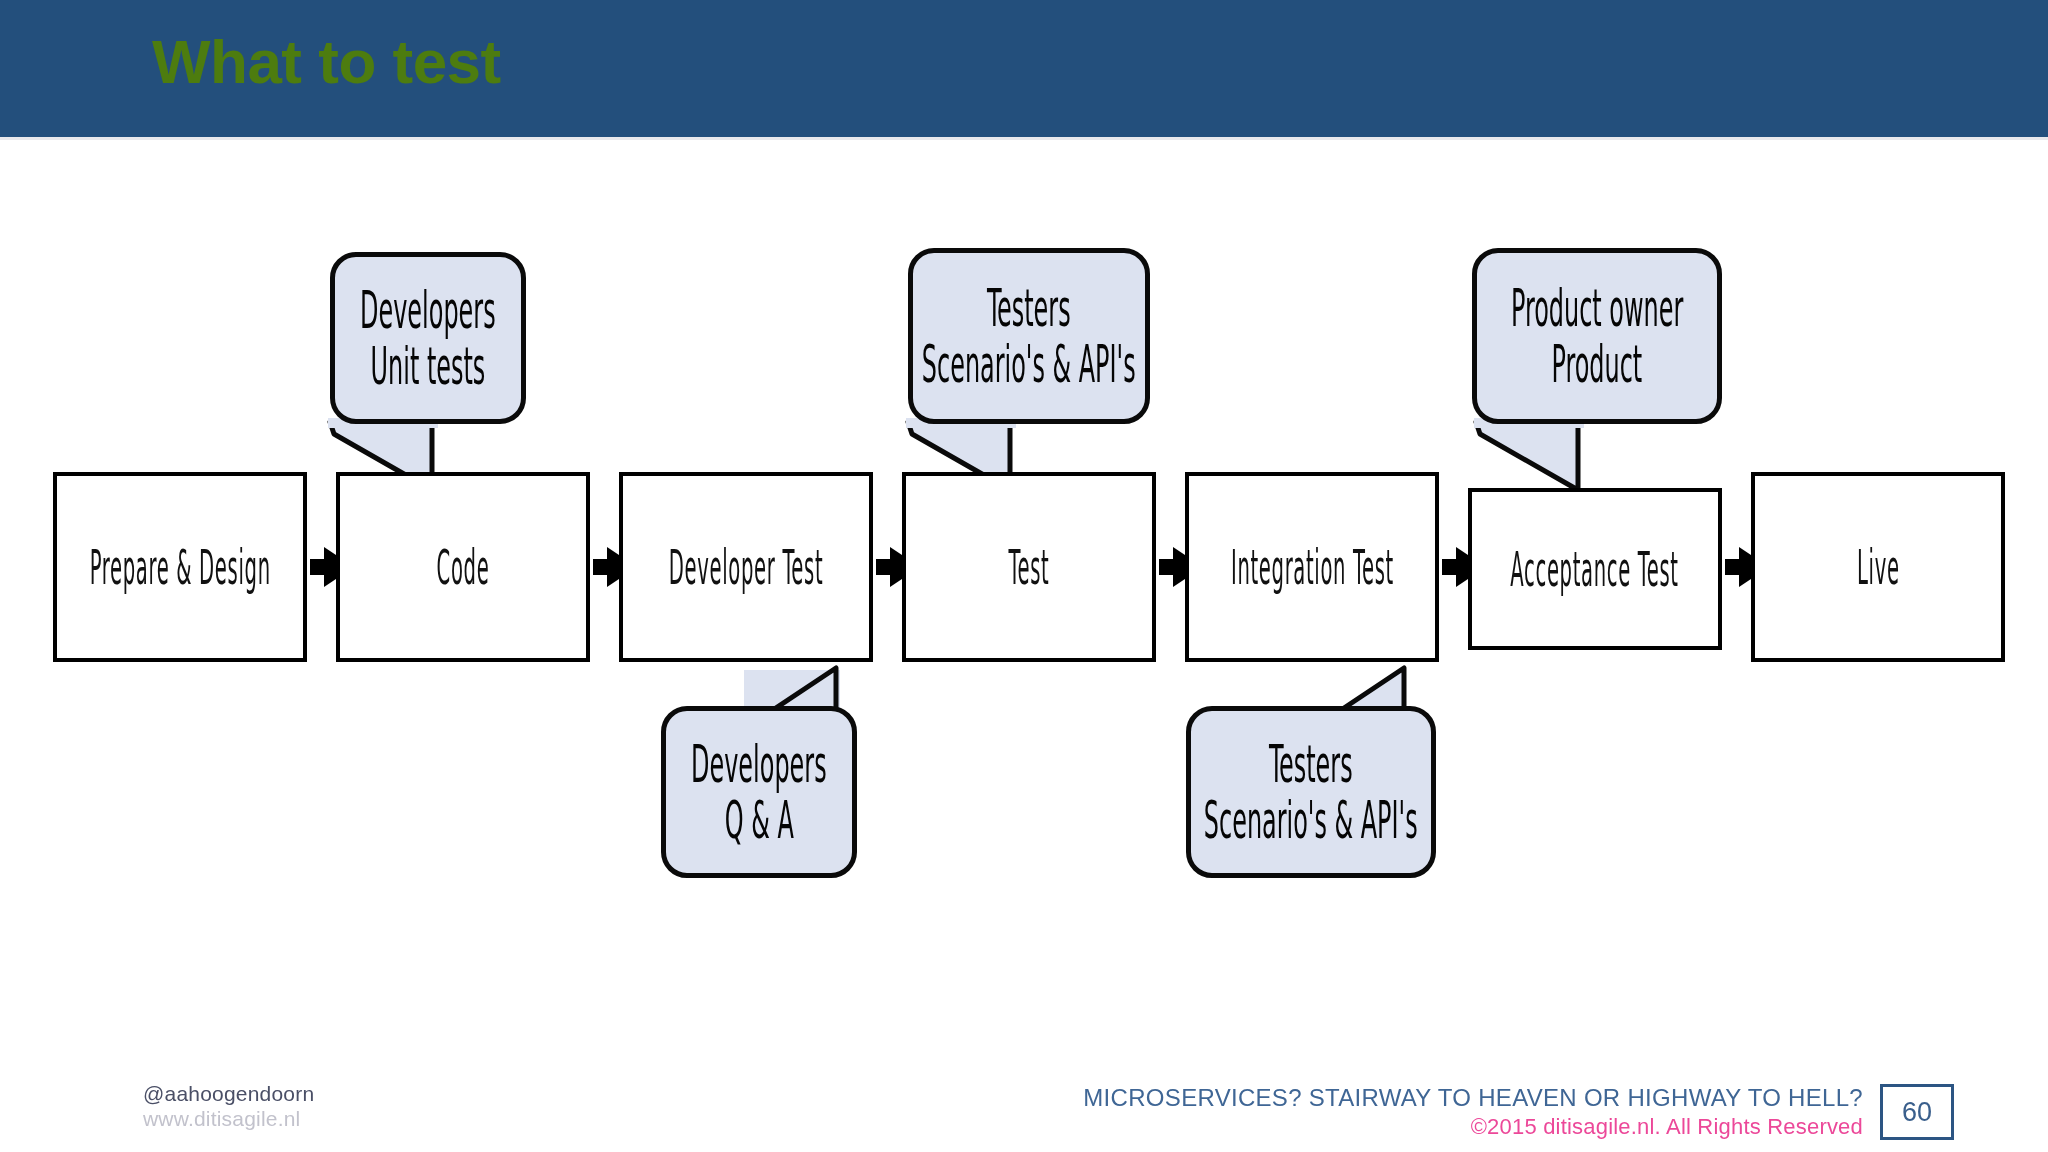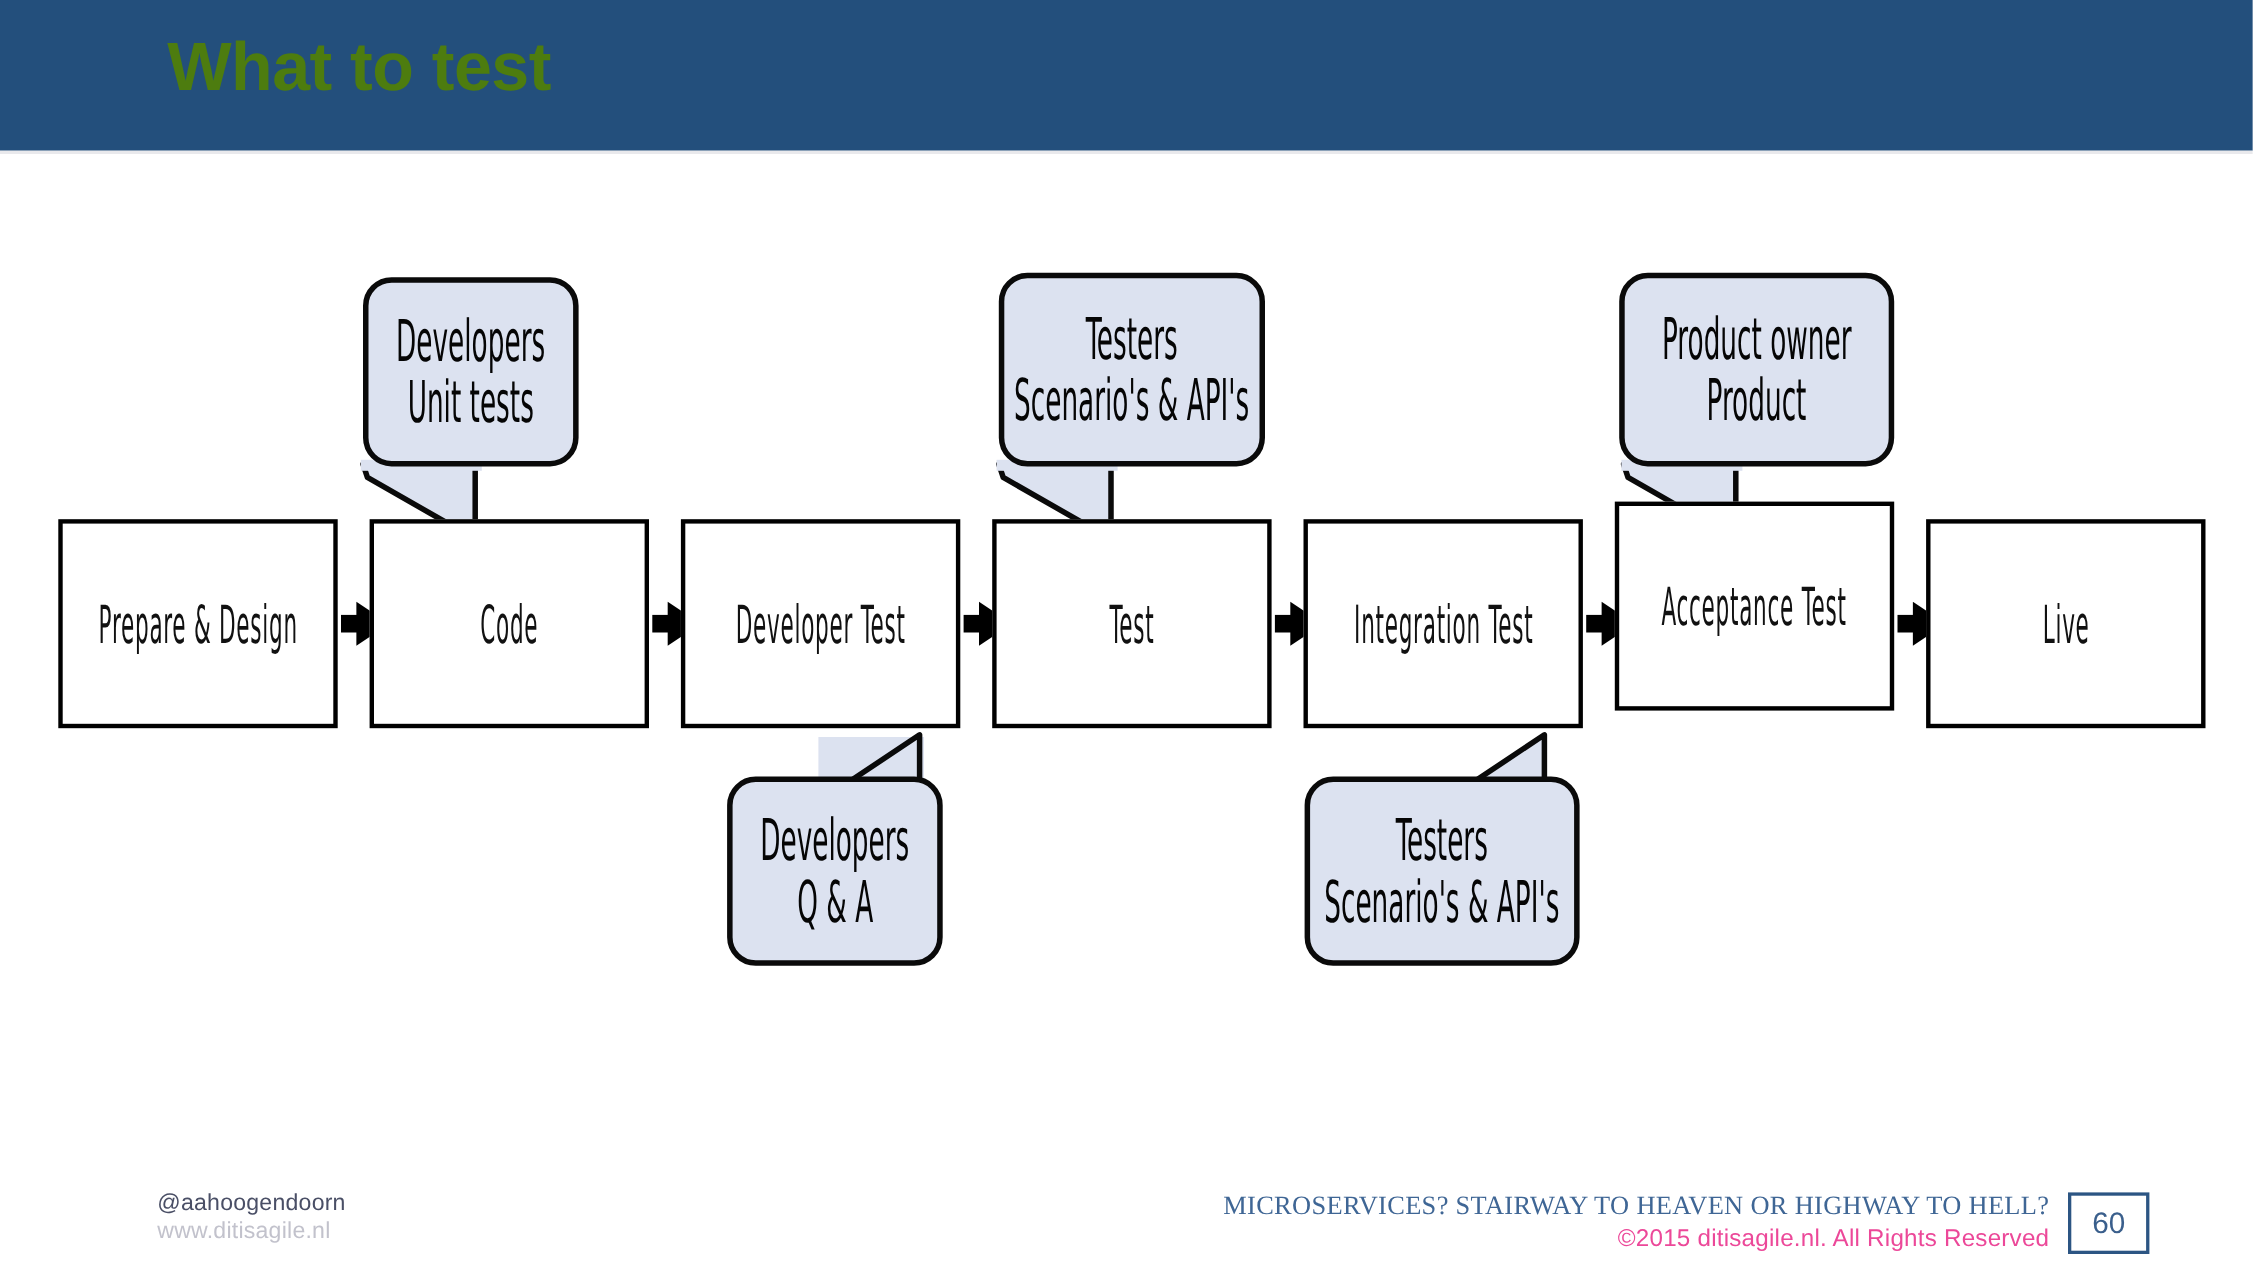--- a/index.html
+++ b/index.html
@@ -91,21 +91,21 @@
   .footer-handle {
     font-size:21px; color:#4a4f66; letter-spacing:0.2px;
   }
   .footer-site {
     font-size:21px; color:#c2c2cc; margin-top:1px; letter-spacing:0.2px;
   }
   .footer-right {
     position:absolute; right:185px; top:1084px; text-align:right;
   }
   .footer-deck {
-    font-size:24px; color:#3f6695; letter-spacing:0.3px;font-family:Liberation Serif, serif;
+    font-size:24px; color:#3f6695; letter-spacing:0.3px;
   }
   .footer-copy {
     font-size:22px; color:#ec4899; margin-top:2px; letter-spacing:0.2px;
   }
   .page-box {
     position:absolute; left:1880px; top:1084px;
     width:74px; height:56px;
     border:3px solid #2C5583;
     background:#ffffff;
     display:flex; align-items:center; justify-content:center;
@@ -187,21 +187,21 @@
   </div>
 
   <div class="pbox" style="left:1185px; top:472px; width:254px; height:190px;">
     <span class="pbox-label">Integration Test</span>
   </div>
   <div class="arrow" style="left:1442px; top:547px; width:50px; height:40px;">
     <div class="shaft"></div>
       <div class="head"></div>
   </div>
 
-  <div class="pbox" style="left:1468px; top:456px; width:254px; height:190px;">
+  <div class="pbox" style="left:1468px; top:488px; width:254px; height:162px;">
     <span class="pbox-label">Acceptance Test</span>
   </div>
   <div class="arrow" style="left:1725px; top:547px; width:50px; height:40px;">
     <div class="shaft"></div>
       <div class="head"></div>
   </div>
 
   <div class="pbox" style="left:1751px; top:472px; width:254px; height:190px;">
     <span class="pbox-label">Live</span>
   </div>

